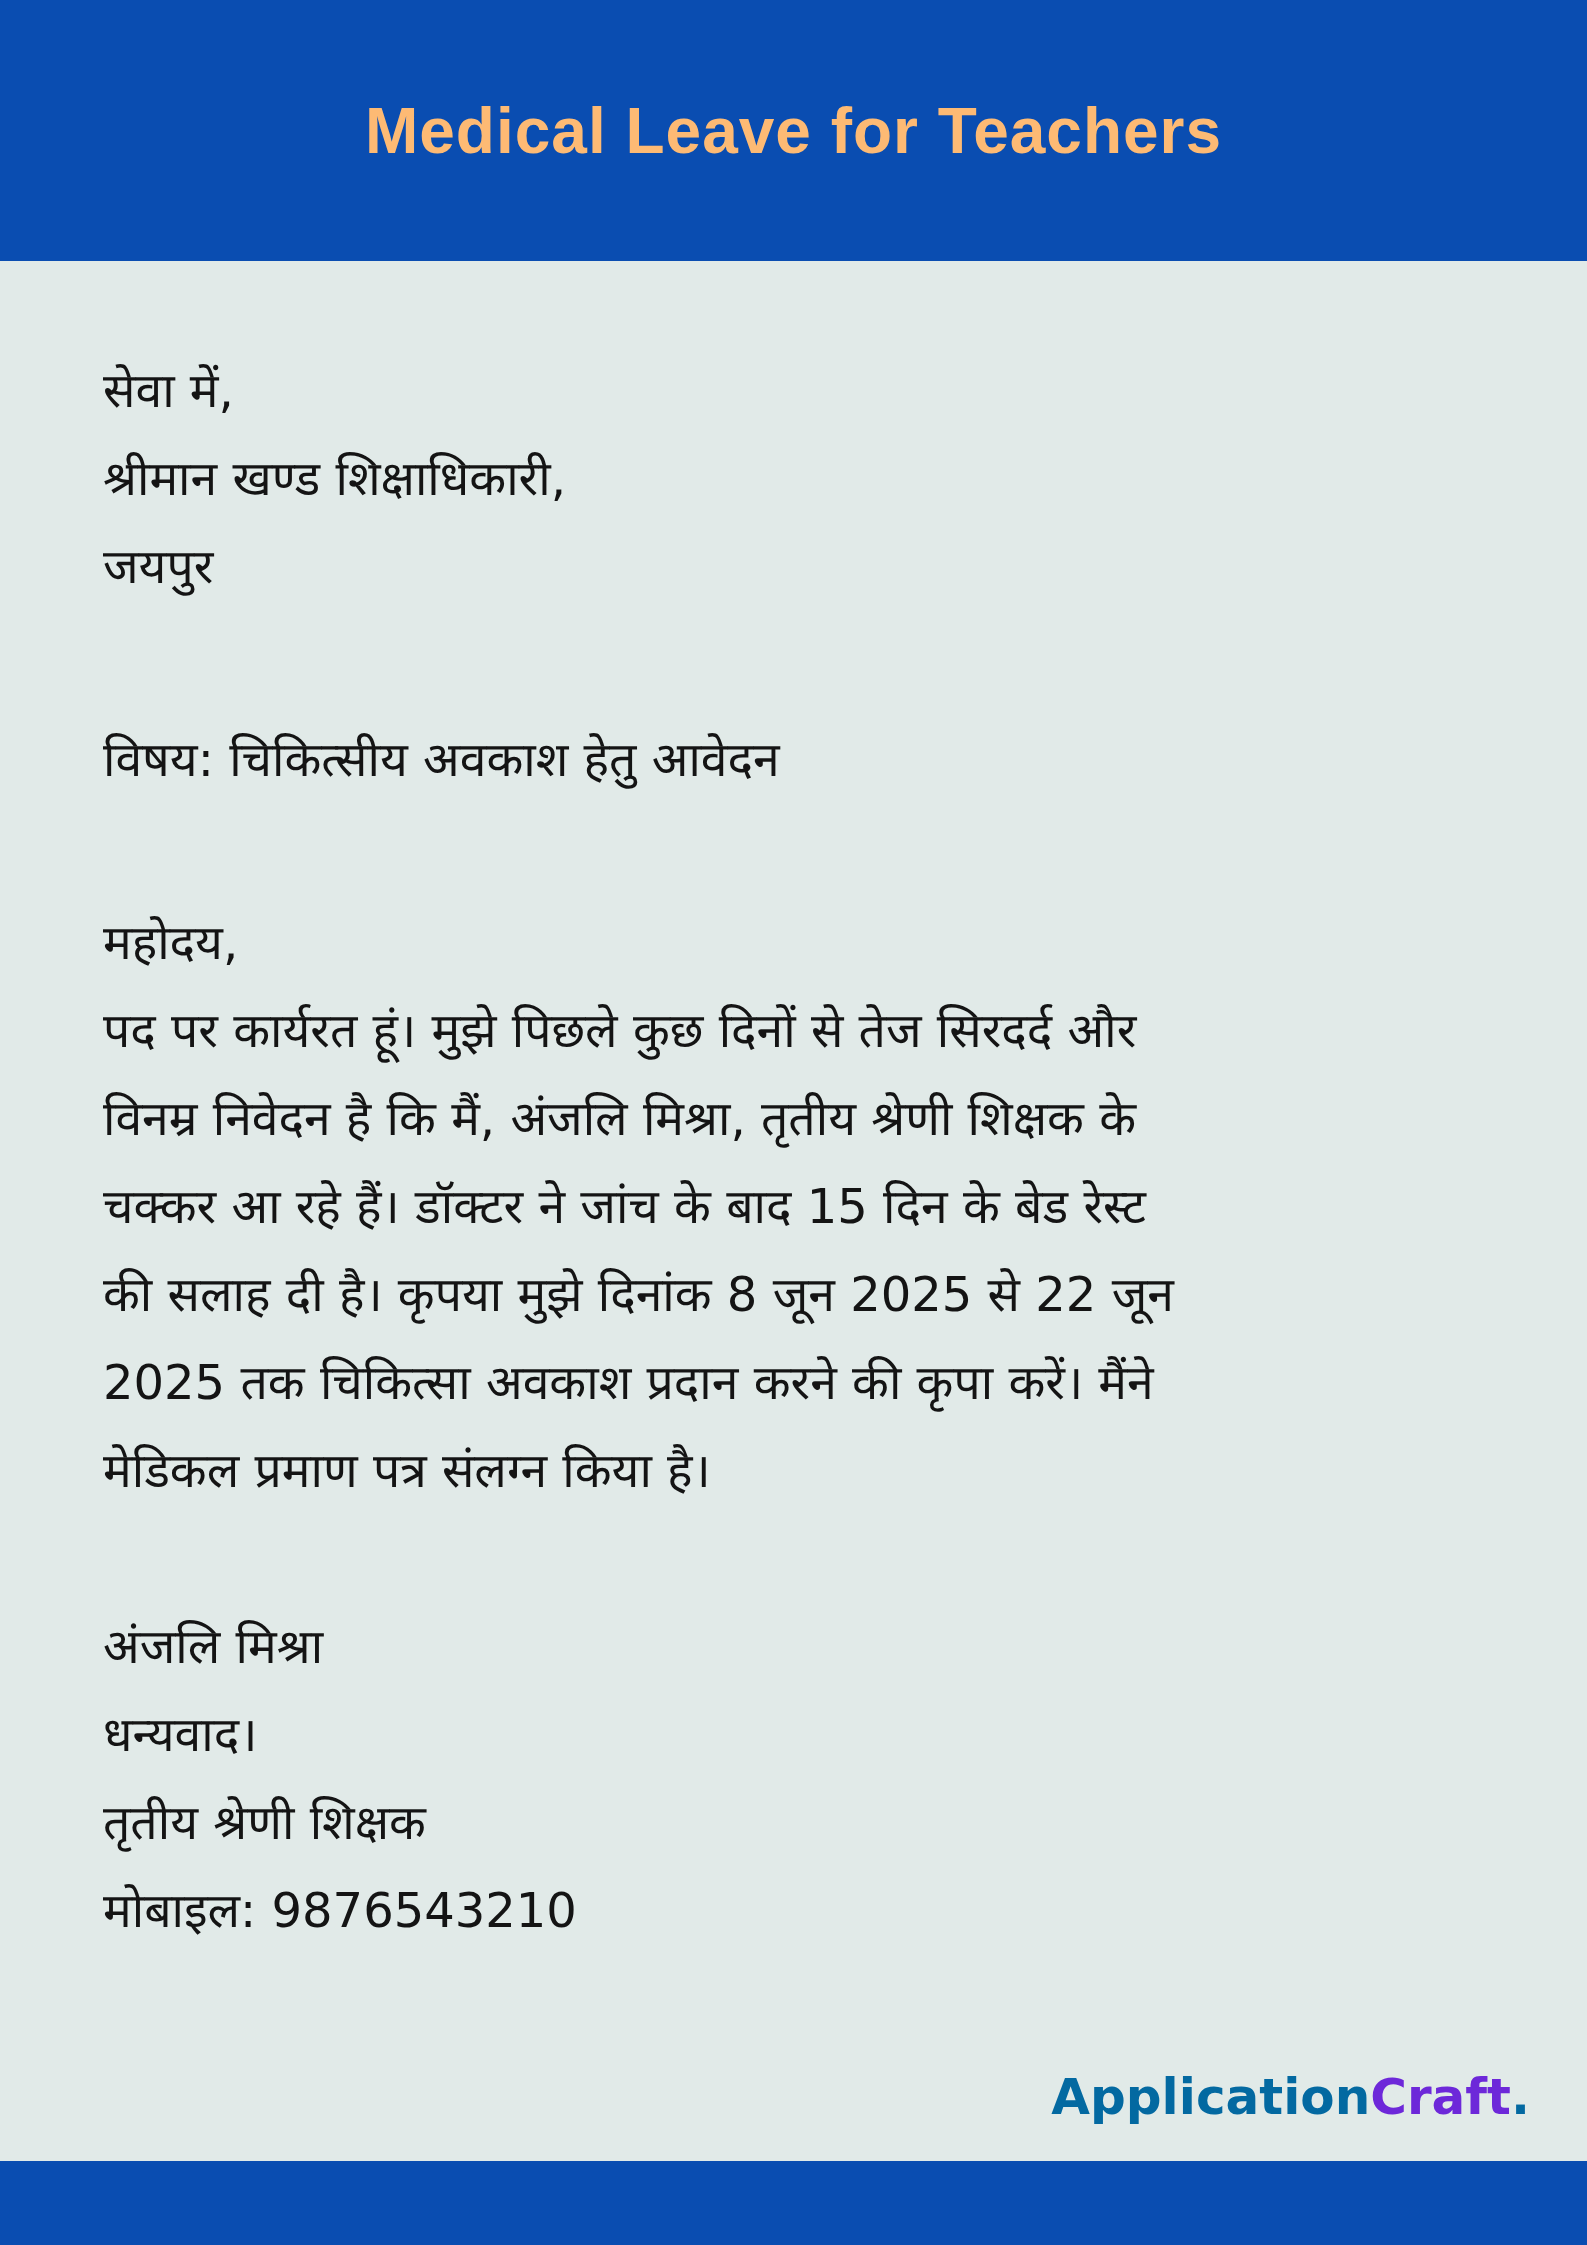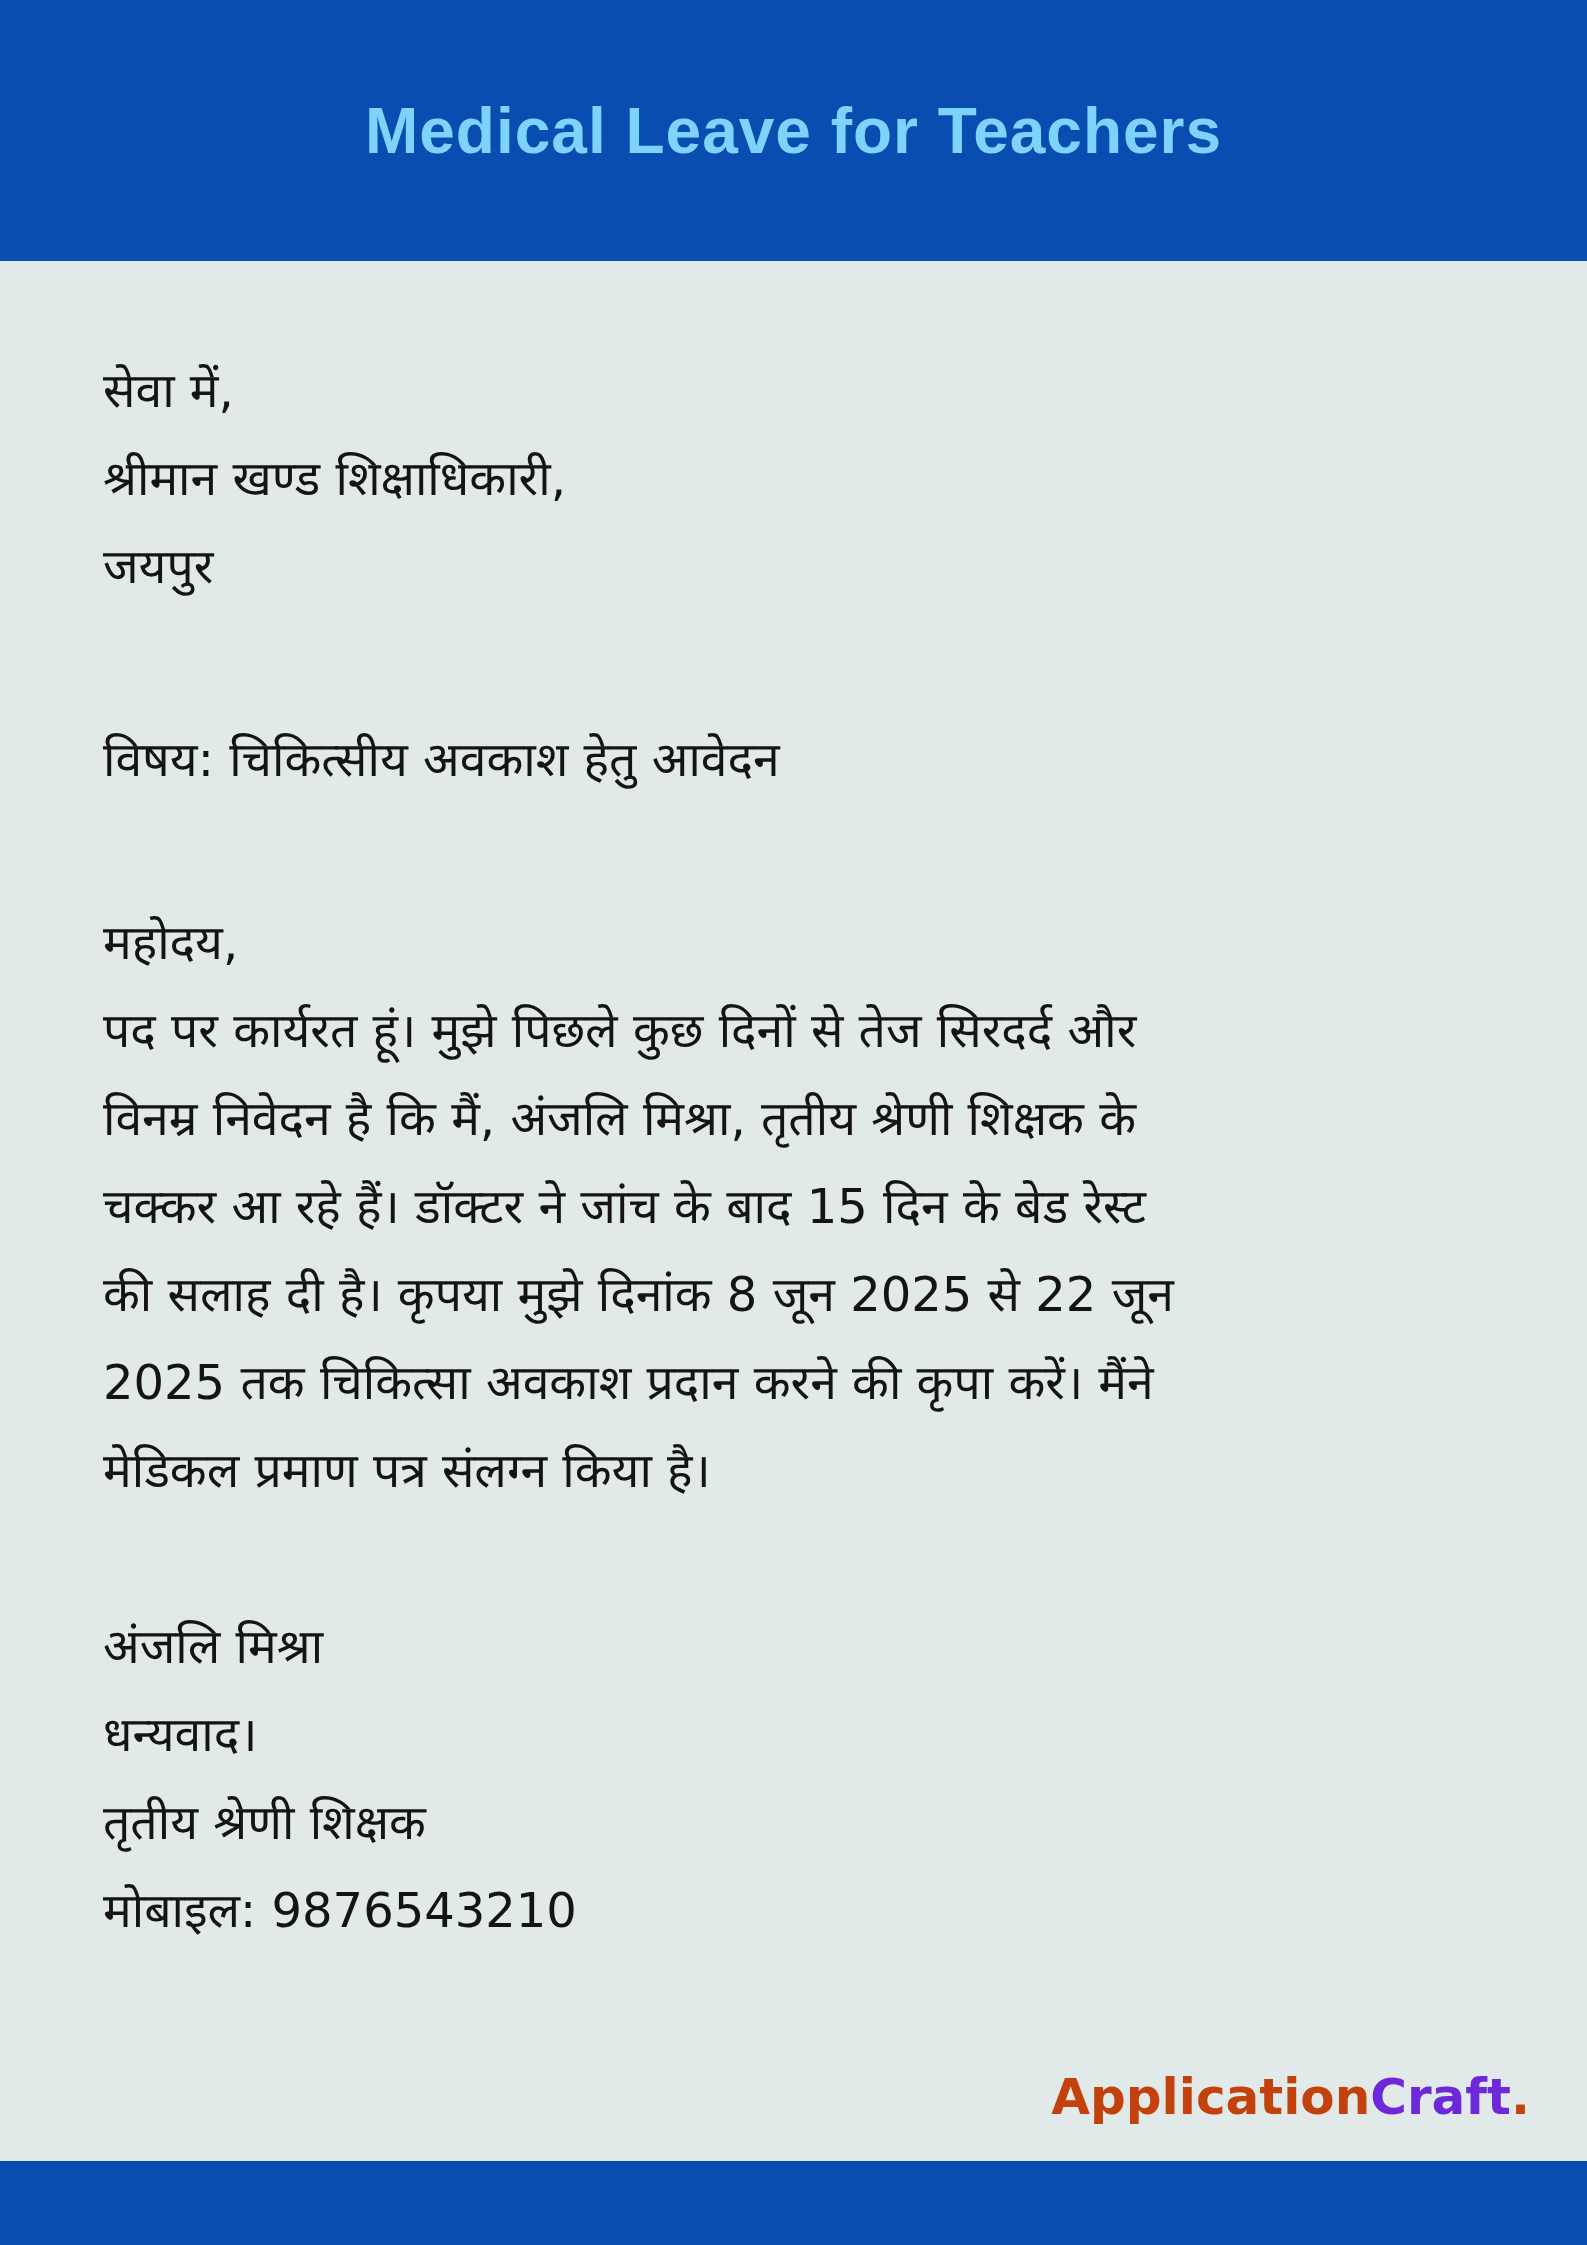--- a/index.html
+++ b/index.html
@@ -19,21 +19,21 @@
   .banner {
     position: absolute;
     top: 0; left: 0; right: 0;
     height: 261px;
     background: #0a4db1;
     display: flex;
     align-items: center;
     justify-content: center;
   }
   .banner .title {
-    color: #7dd3fc;
+    color: #fdba74;
     font-family: "Liberation Sans", sans-serif;
     font-weight: 700;
     font-size: 64px;
     letter-spacing: 1px;
     margin: 0;
   }
   .content {
     position: absolute;
     top: 261px;
     left: 0;
@@ -52,21 +52,21 @@
   .brand {
     position: absolute;
     top: 2072px;
     right: 57px;
     font-family: "DejaVu Sans", sans-serif;
     font-weight: 700;
     font-size: 50px;
     line-height: 50px;
     white-space: nowrap;
   }
-  .brand .teal { color: #c2410c; }
+  .brand .teal { color: #0369a1; }
   .brand .navy { color: #6d28d9; }
   .bottom-bar {
     position: absolute;
     left: 0; right: 0; bottom: 0;
     height: 84px;
     background: #0a4db1;
   }
 </style>
 </head>
 <body>

